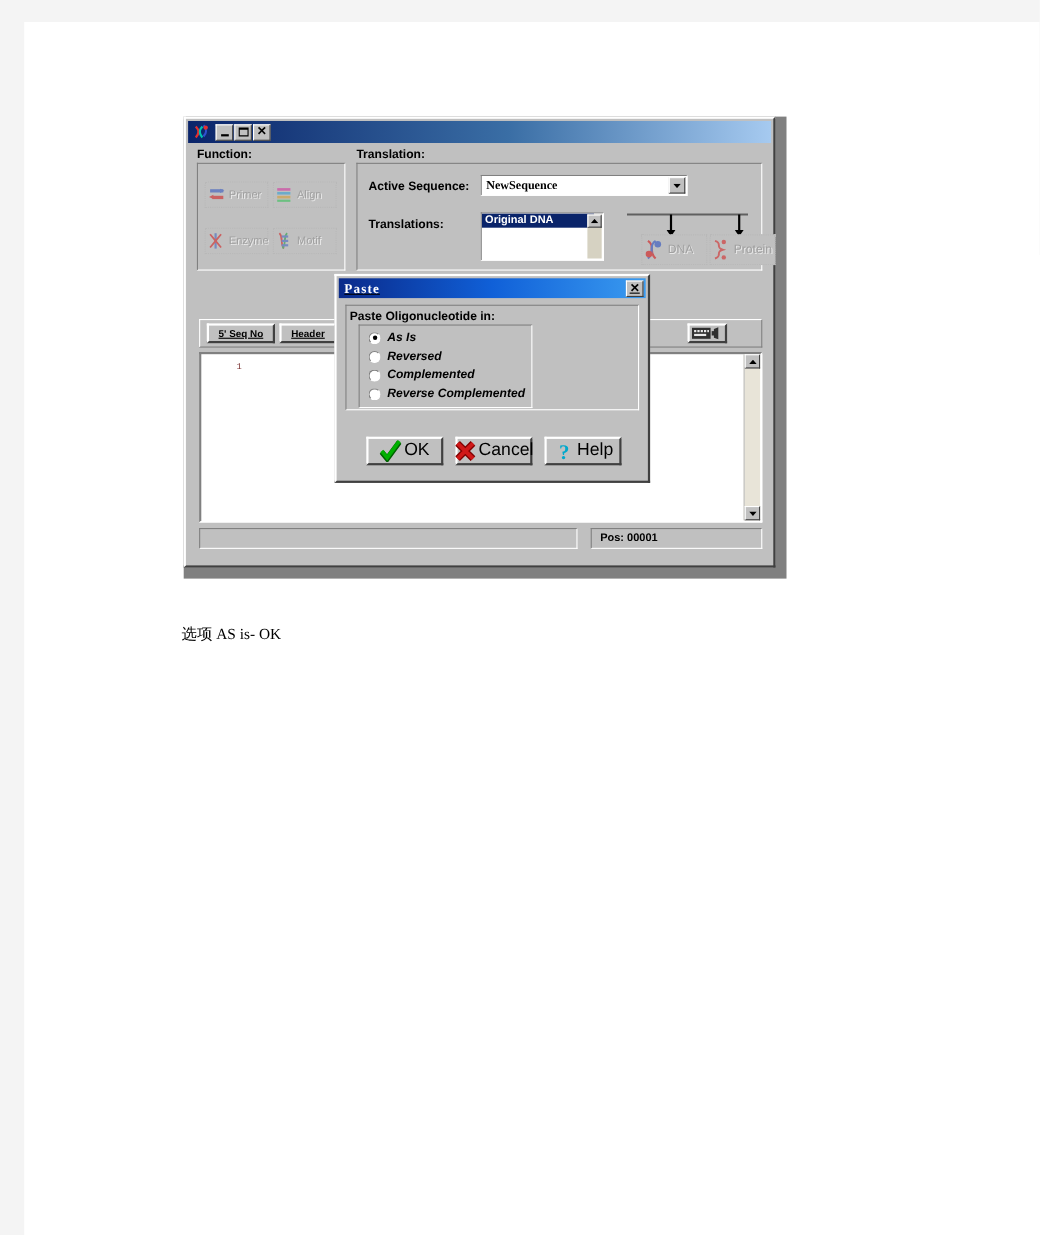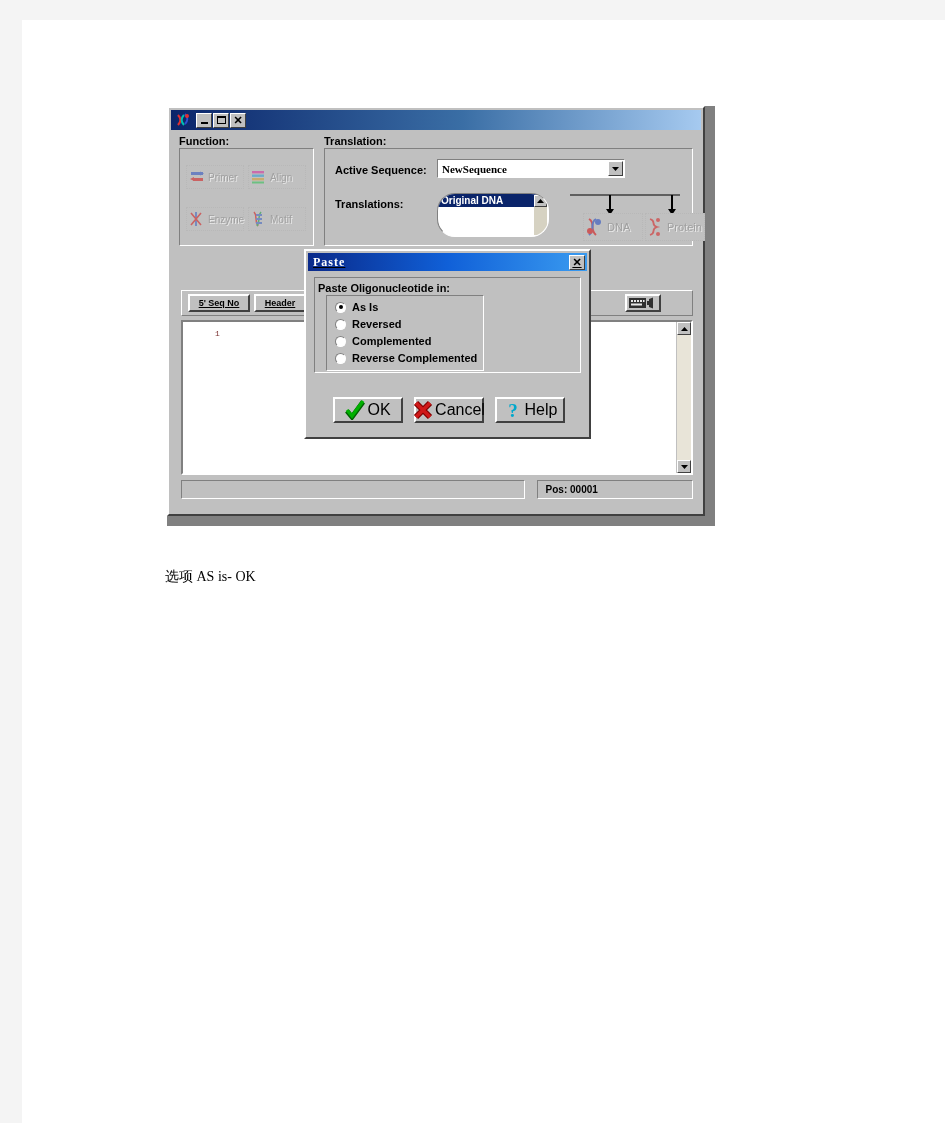--- a/index.html
+++ b/index.html
@@ -115,21 +115,21 @@
     border-top: 1px solid #ffffff; border-left: 1px solid #ffffff;
     border-right: 1px solid #404040; border-bottom: 1px solid #404040;
     display: flex; align-items: center; justify-content: center;
     box-sizing: border-box;
   }
   #translations-list {
     position: absolute;
     background: #ffffff;
     border-top: 1px solid #808080; border-left: 1px solid #808080;
     border-right: 1px solid #ffffff; border-bottom: 1px solid #ffffff;
-    box-sizing: border-box; overflow: hidden; border-radius: 18px;
+    box-sizing: border-box; overflow: hidden;
   }
   #translations-list .item-sel {
     background: #0a246a; color: #ffffff; font-size: 10px; font-weight: bold;
     padding: 1px 3px; white-space: nowrap;
   }
   .list-sb {
     position: absolute; right: 1px; top: 1px;
     width: 13px; bottom: 1px; background: #d6d2c2;
   }
   .sb-arrow {
@@ -242,20 +242,21 @@
   #pd-radio-box {
     position: absolute; left: 20px; top: 44px;
     width: 158px; height: 76px;
     border-top: 1px solid #808080; border-left: 1px solid #808080;
     border-right: 1px solid #ffffff; border-bottom: 1px solid #ffffff;
     box-sizing: border-box;
   }
   .radio-row {
     position: absolute; left: 8px; display: flex; align-items: center;
     white-space: nowrap;
+    font-style: italic;
   }
   .radio-dot {
     width: 11px; height: 11px; border-radius: 50%;
     background: #ffffff;
     border-top: 1px solid #808080; border-left: 1px solid #808080;
     border-right: 1px solid #ffffff; border-bottom: 1px solid #ffffff;
     box-sizing: border-box; margin-right: 6px;
     display: flex; align-items: center; justify-content: center;
     flex: 0 0 11px;
   }

